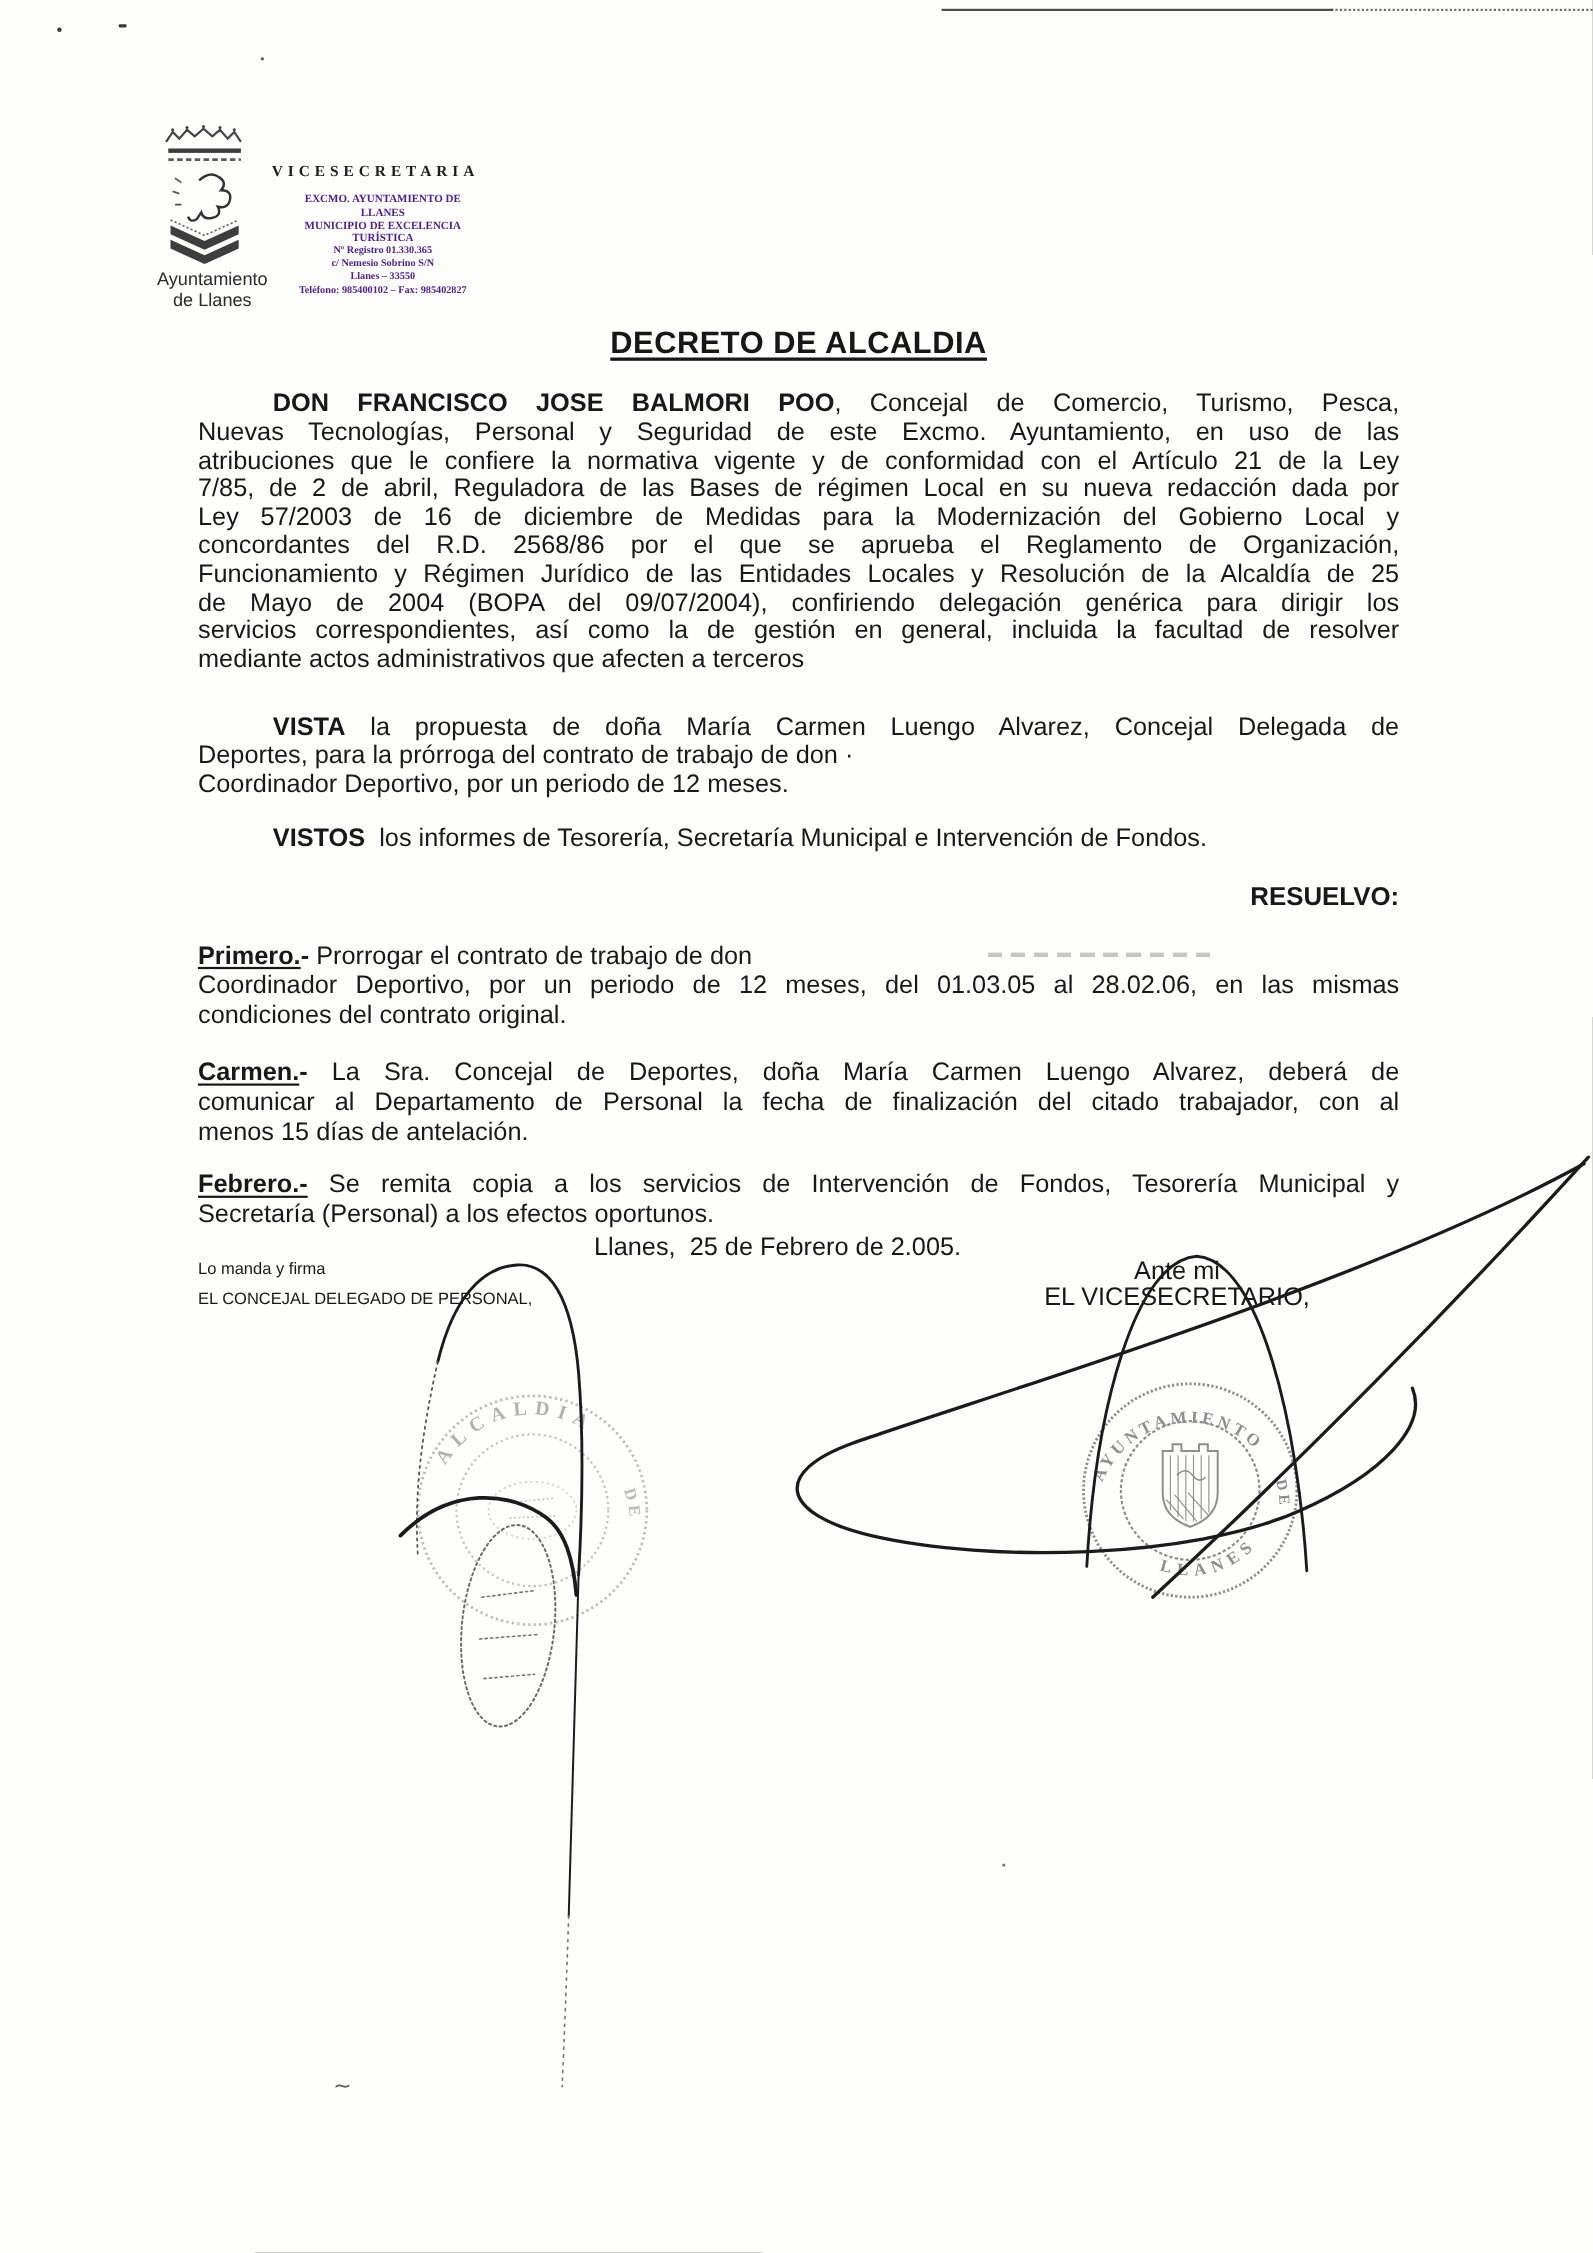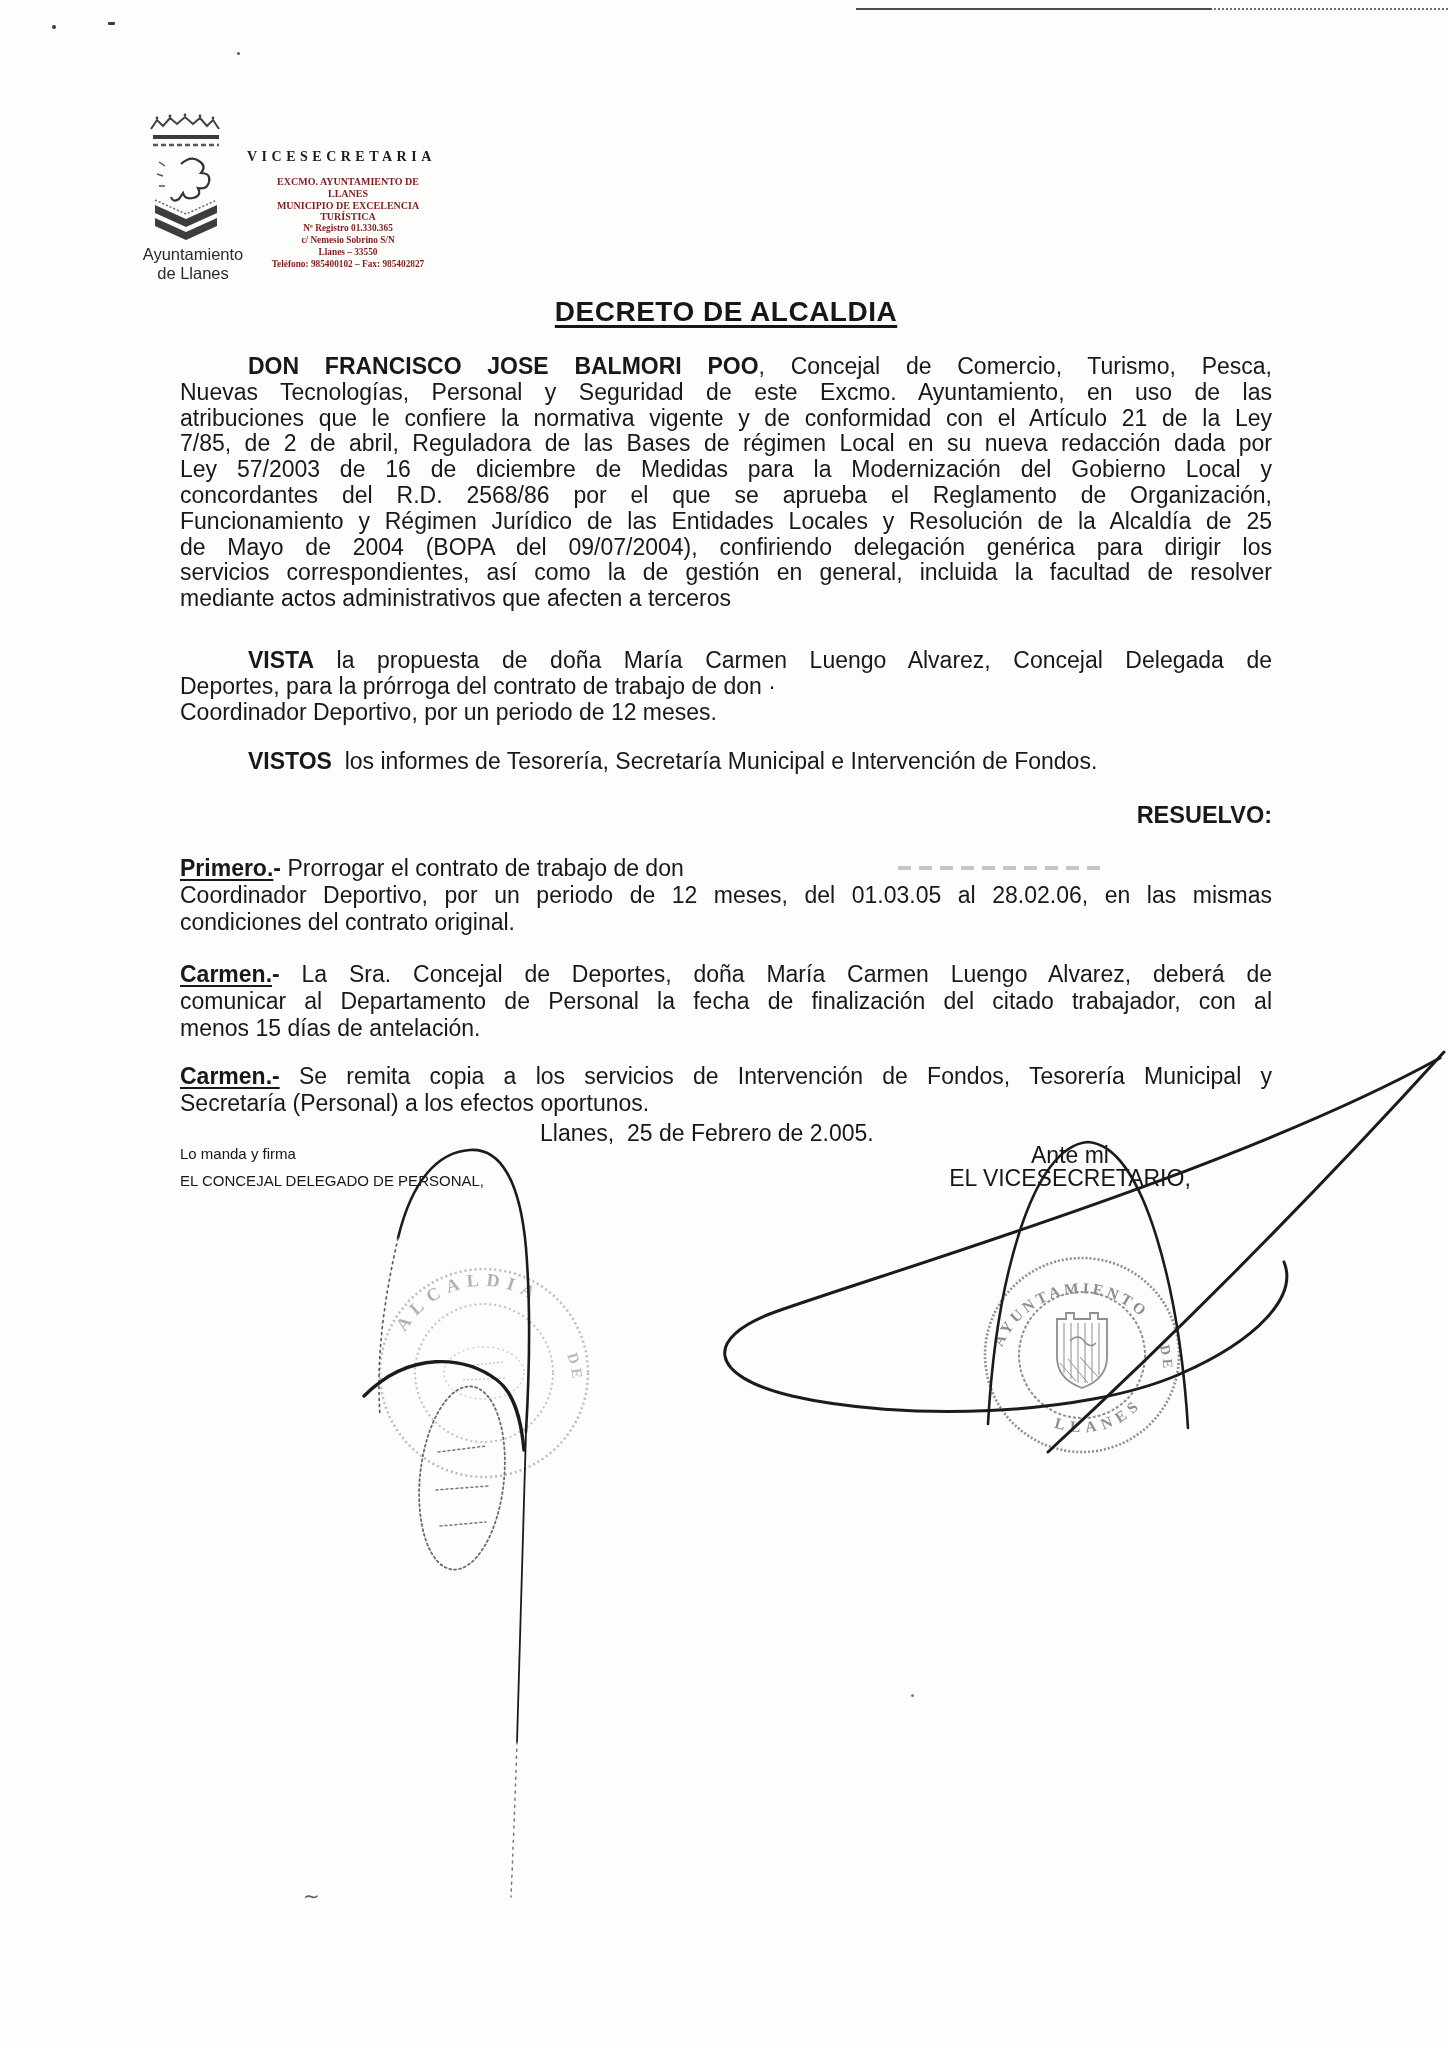--- a/index.html
+++ b/index.html
@@ -15,21 +15,21 @@
   .tilde-mark{position:absolute;left:303px;top:1884px;color:#5f5f5f;font-size:20px;}
   .redact-smudge{position:absolute;left:898px;top:866px;width:208px;height:4px;opacity:.75;
     background:repeating-linear-gradient(90deg,#b3b3b3 0 13px,transparent 13px 21px);}
   
   .logo-svg{position:absolute;left:145px;top:112px;}
   .logo-caption{position:absolute;left:133px;top:245px;width:120px;text-align:center;
     font-size:16.5px;line-height:19px;color:#2b2b2b;}
   .dept-title{position:absolute;left:247px;top:149px;font-family:"Liberation Serif",serif;
     font-weight:bold;font-size:14px;letter-spacing:4.5px;color:#1d1d1d;}
   .dept-lines{position:absolute;left:250px;top:176px;width:196px;text-align:center;
-    font-family:"Liberation Serif",serif;font-weight:bold;color:#7f1d1d;}
+    font-family:"Liberation Serif",serif;font-weight:bold;color:#4c1d95;}
   .dept-lines div{font-size:10px;line-height:11.8px;}
   .dept-lines div.sm{font-size:9.3px;}
   
   .doc-title{position:absolute;left:180px;top:296px;width:1092px;text-align:center;
     font-size:28px;font-weight:bold;letter-spacing:.5px;
     text-decoration:underline;text-decoration-thickness:2.5px;text-underline-offset:4px;}
   .block{position:absolute;left:180px;width:1092px;font-size:23px;line-height:25.8px;color:#181818;z-index:2;}
   .res{line-height:27px;}
   .jl{text-align:justify;text-align-last:justify;}
   .indent{text-indent:68px;}
@@ -143,21 +143,21 @@
   <div class="block res" style="top:961px;">
     <div class="jl">
       <span class="lead-u">Carmen.</span><span class="b">-</span><span> La Sra. Concejal de Deportes, doña María Carmen Luengo Alvarez, deberá de</span>
     </div>
     <div class="jl">comunicar al Departamento de Personal la fecha de finalización del citado trabajador, con al</div>
     <div>menos 15 días de antelación.</div>
   </div>
 
   <div class="block res" style="top:1063px;">
     <div class="jl">
-      <span class="lead-u">Carmen.-</span><span> Se remita copia a los servicios de Intervención de Fondos, Tesorería Municipal y</span>
+      <span class="lead-u">Febrero.-</span><span> Se remita copia a los servicios de Intervención de Fondos, Tesorería Municipal y</span>
     </div>
     <div>Secretaría (Personal) a los efectos oportunos.</div>
   </div>
 
   <div class="dateline">Llanes,&nbsp; 25 de Febrero de 2.005.</div>
   <div class="signoff-left">
     <div>Lo manda y firma</div>
     <div>EL CONCEJAL DELEGADO DE PERSONAL,</div>
   </div>
   <div class="signoff-right">

